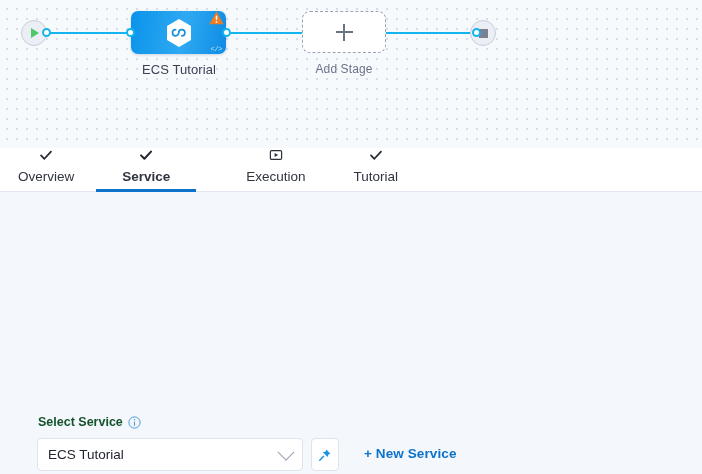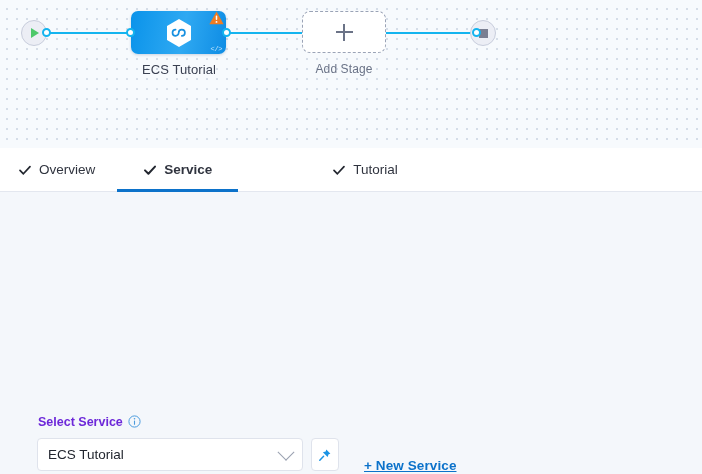--- a/index.html
+++ b/index.html
@@ -180,20 +180,21 @@
   }
   .tab {
     display: flex;
     align-items: center;
     gap: 7px;
     font-size: 13.5px;
     color: #30343f;
     position: relative;
     padding: 0 2px;
     cursor: default;
+    flex-direction: column;
   }
   .tab-gap-1 { width: 44px; }
   .tab-gap-2 { width: 32px; }
   .tab-gap-3 { width: 40px; }
   .tab-gap-4 { width: 44px; }
   .tab.active { font-weight: bold; }
   .tab.active::after {
     content: "";
     position: absolute;
     left: -24px;
@@ -210,23 +211,23 @@
     height: 386px;
     background: #f4f7fb;
   }
 
   .field-label {
     position: absolute;
     left: 38px;
     top: 223px;
     font-size: 12.5px;
     font-weight: bold;
-    color: #6d28d9;
-    display: flex;
-    align-items: flex-start;
+    color: #14532d;
+    display: flex;
+    align-items: flex-end;
     gap: 5px;
   }
   .info-ico { width: 13px; height: 13px; display: block; }
 
   .select-box {
     position: absolute;
     left: 37px;
     top: 246px;
     width: 266px;
     height: 33px;
@@ -260,27 +261,26 @@
     box-sizing: border-box;
     display: flex;
     align-items: center;
     justify-content: center;
   }
   .pin-ico { width: 14px; height: 14px; display: block; }
 
   .new-service {
     position: absolute;
     left: 364px;
-    top: 266px;
+    top: 254px;
     font-size: 13.5px;
     font-weight: bold;
     color: #0c72ca;
     letter-spacing: .1px;
     cursor: pointer;
-    text-decoration: underline;
   }
 </style>
 </head>
 <body>
 
 <div class="canvas">
 
   <div class="edge e1"></div>
   <div class="edge e2"></div>
   <div class="edge e3"></div>
@@ -331,20 +331,27 @@
   <div class="tab active">
     <svg class="tab-ico" viewBox="0 0 14 14">
       <path d="M2 7.4 L5.4 10.8 L12 3.6" fill="none" stroke="#22262f" stroke-width="2" stroke-linecap="round" stroke-linejoin="round"></path>
     </svg>
     <span>Service</span>
   </div>
   <div class="tab-gap-2"></div>
 
   <div class="tab-gap-3"></div>
 
+  <div class="tab">
+    <svg class="tab-ico" viewBox="0 0 14 14">
+      <rect x="1.4" y="2.6" width="11.2" height="8.8" rx="1.2" fill="none" stroke="#2c313c" stroke-width="1.2"></rect>
+      <path d="M5.6 5.1 L9.2 7 L5.6 8.9 Z" fill="#2c313c"></path>
+    </svg>
+    <span>Execution</span>
+  </div>
   <div class="tab-gap-4"></div>
 
   <div class="tab">
     <svg class="tab-ico" viewBox="0 0 14 14">
       <path d="M2 7.4 L5.4 10.8 L12 3.6" fill="none" stroke="#22262f" stroke-width="1.7" stroke-linecap="round" stroke-linejoin="round"></path>
     </svg>
     <span>Tutorial</span>
   </div>
 </div>
 

